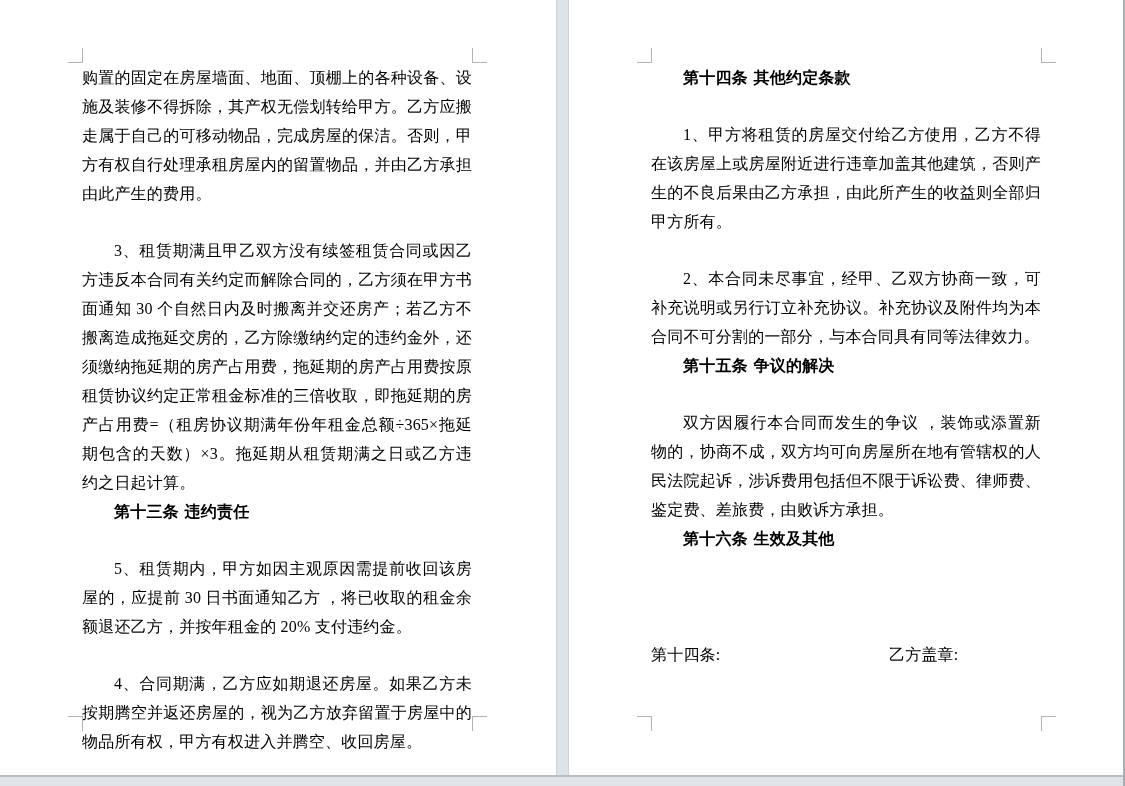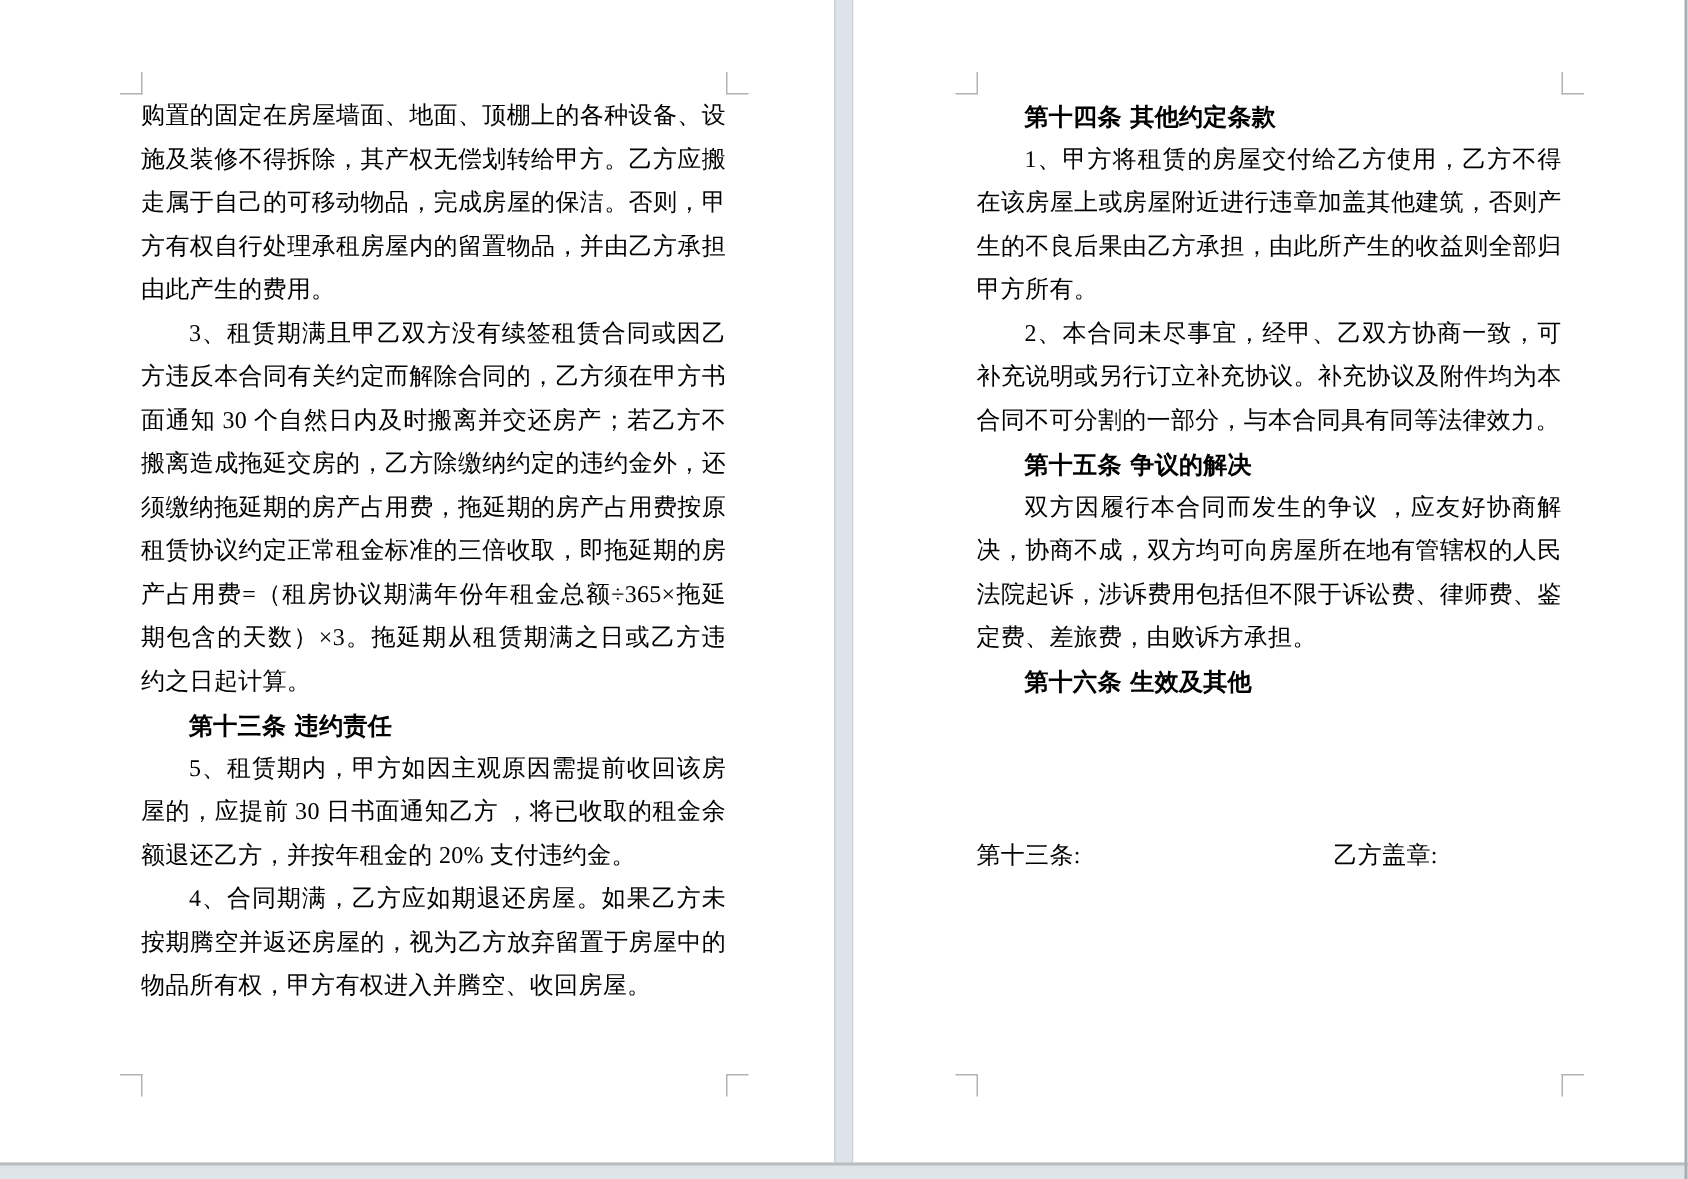--- a/index.html
+++ b/index.html
@@ -9,21 +9,21 @@
     position: relative;
     overflow: hidden;
     font-family: "DejaVu Sans", sans-serif;
   }
   .page {
     position: absolute; top: 0;
     height: 778px;
     background: #ffffff;
     overflow: hidden;
   }
-  .page-left  { left: 12px;     width: 524px; }
+  .page-left  { left: 0;     width: 524px; }
   .page-right { left: 569px; width: 554px; text-decoration: underline; }
 
   .page-gap {
     position: absolute; top: 0; left: 556px;
     width: 13px; height: 778px;
     background: #dde3e8;
     border-left: 1px solid #cdd2d6;
     border-right: 1px solid #cdd2d6;
     box-sizing: border-box;
   }
@@ -54,21 +54,21 @@
     color: #000000;
     font-family: "Liberation Serif", "DejaVu Serif", serif;
     font-size: 16px;
     line-height: 29px;
   }
   .para {
     margin: 0;
     text-align: justify;
     letter-spacing: 0.2px;
   }
-  .para.indent { text-indent: 32px; }
+  .para.indent { text-indent: 32px; margin-top: 28px; }
   .heading {
     margin: 0;
     font-weight: bold;
     text-indent: 32px;
     font-family: "DejaVu Sans", sans-serif;
     letter-spacing: 0.2px;
   }
   .sig-spacer { height: 87px; }
   .sig-row { margin: 0; white-space: nowrap; }
   .sig-row .sig-a { display: inline-block; width: 238px; }
@@ -95,23 +95,23 @@
 <div class="page page-right">
   <div class="crop crop-tl"></div>
   <div class="crop crop-tr"></div>
   <div class="crop crop-bl"></div>
   <div class="crop crop-br"></div>
   <div class="text-area">
     <p class="heading">第十四条 其他约定条款</p>
     <p class="para indent">1、甲方将租赁的房屋交付给乙方使用，乙方不得在该房屋上或房屋附近进行违章加盖其他建筑，否则产生的不良后果由乙方承担，由此所产生的收益则全部归甲方所有。</p>
     <p class="para indent">2、本合同未尽事宜，经甲、乙双方协商一致，可补充说明或另行订立补充协议。补充协议及附件均为本合同不可分割的一部分，与本合同具有同等法律效力。</p>
     <p class="heading">第十五条 争议的解决</p>
-    <p class="para indent">双方因履行本合同而发生的争议 ，应友好协商解决，协商不成，双方均可向房屋所在地有管辖权的人民法院起诉，涉诉费用包括但不限于诉讼费、律师费、鉴定费、差旅费，由败诉方承担。</p>
+    <p class="para indent">双方因履行本合同而发生的争议 ，装饰或添置新物的，协商不成，双方均可向房屋所在地有管辖权的人民法院起诉，涉诉费用包括但不限于诉讼费、律师费、鉴定费、差旅费，由败诉方承担。</p>
     <p class="heading">第十六条 生效及其他</p>
     <div class="sig-spacer"></div>
     <p class="para sig-row">
-      <span class="sig-a">第十三条:</span><span class="sig-b">乙方盖章:</span>
+      <span class="sig-a">第十四条:</span><span class="sig-b">乙方盖章:</span>
     </p>
   </div>
 </div>
 
 <div class="bottom-edge"></div>
 <div class="window-right-edge"></div>
 
 </body></html>

